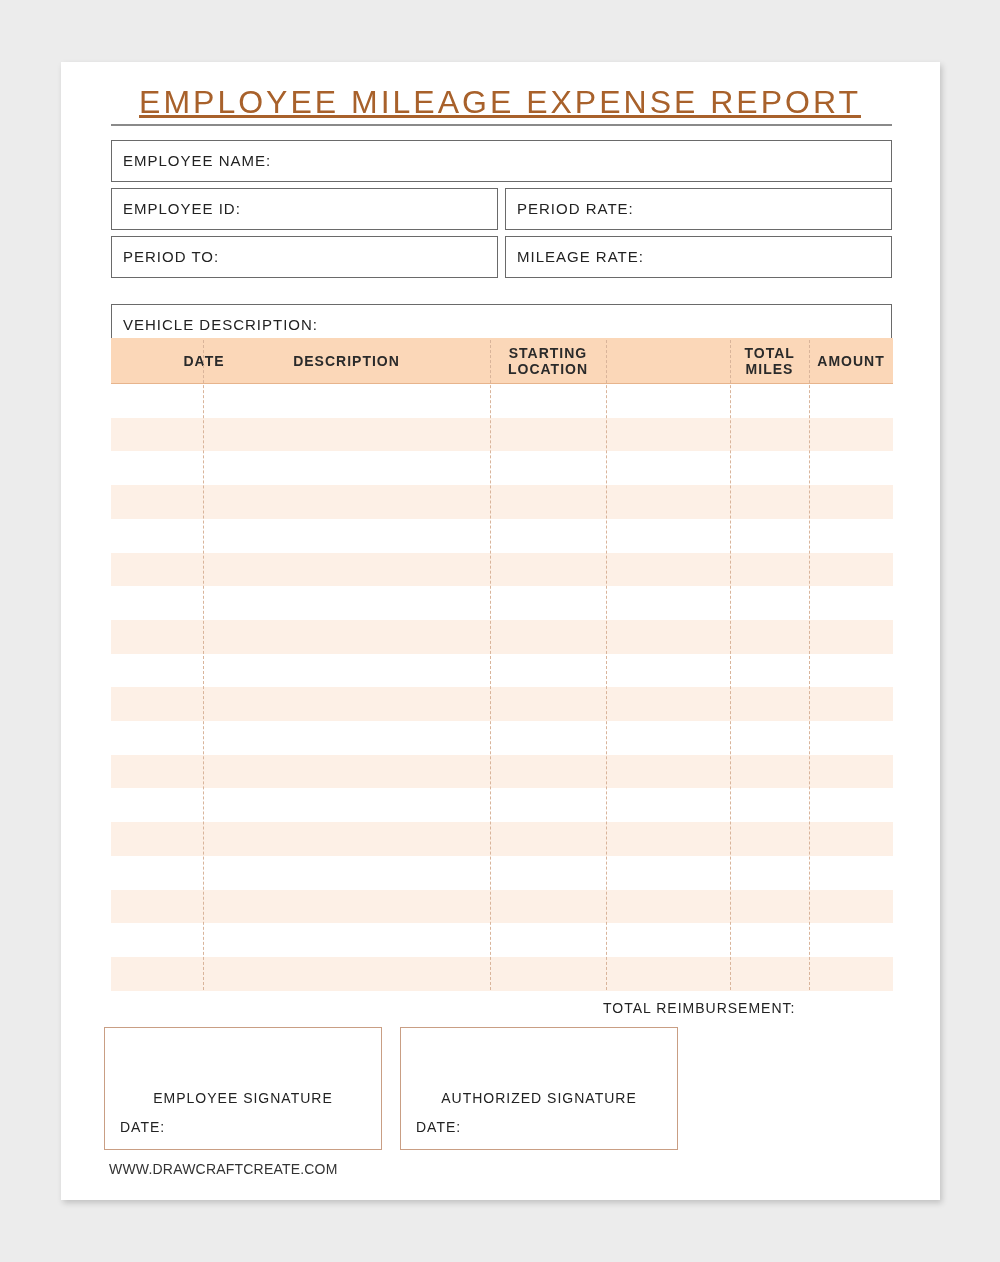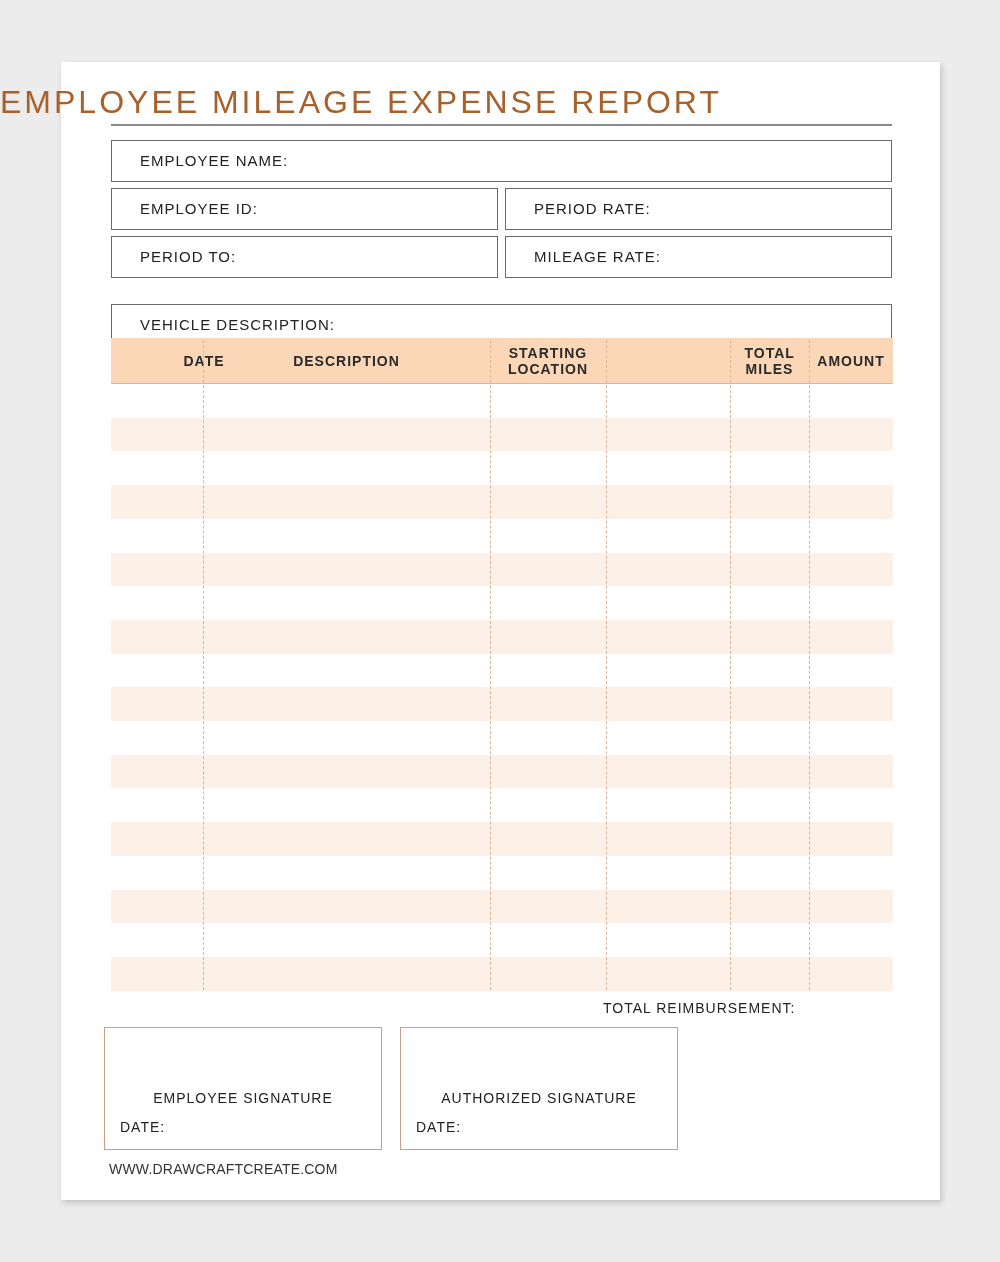--- a/index.html
+++ b/index.html
@@ -1,20 +1,20 @@
 <!DOCTYPE html>
 <html><head>
 <meta charset="utf-8">
 <style>
   html,body{margin:0;padding:0;}
   body{width:1000px;height:1262px;background:#ececec;position:relative;overflow:hidden;font-family:"Liberation Sans","DejaVu Sans",sans-serif;}
   .page{position:absolute;left:61px;top:62px;width:879px;height:1138px;background:#fff;box-shadow:2px 3px 6px rgba(0,0,0,0.18);}
-  .title{position:absolute;left:0;top:82px;width:1000px;font-size:32px;letter-spacing:3px;color:#a8612b;line-height:40px;}
+  .title{position:absolute;left:0;top:82px;width:1000px;text-align:center;font-size:32px;letter-spacing:3px;color:#a8612b;line-height:40px;text-decoration:underline;}
   .rule{position:absolute;left:111px;top:124px;width:781px;height:2px;background:#8a8a8a;}
-  .field{position:absolute;border:1.5px solid #6a6a6a;box-sizing:border-box;height:42px;font-size:15px;letter-spacing:1px;color:#222;padding-left:28px;line-height:39px;}
+  .field{position:absolute;border:1.5px solid #6a6a6a;box-sizing:border-box;height:42px;font-size:15px;letter-spacing:1px;color:#222;padding-left:11px;line-height:39px;}
   .thead{position:absolute;left:111px;top:338px;width:782px;height:45px;background:#fbd7b8;border-bottom:1px solid #e7b48c;}
   .th{position:absolute;top:0;height:45px;display:flex;align-items:center;justify-content:center;text-align:center;font-size:14px;letter-spacing:1px;color:#2a2a2a;line-height:16px;font-weight:bold;}
   .row{position:absolute;left:111px;width:782px;height:33.7px;}
   .row.alt{background:#fdf0e6;}
   .vline{position:absolute;top:340px;height:650px;width:0;border-left:1px dashed #d9b49a;}
   .total{position:absolute;left:603px;top:1000px;font-size:14px;letter-spacing:1px;color:#222;}
   .sig{position:absolute;top:1027px;width:278px;height:123px;border:1.5px solid #c99e84;box-sizing:border-box;}
   .sig-label{position:absolute;top:62px;width:100%;text-align:center;font-size:14px;letter-spacing:1px;color:#222;}
   .sig-date{position:absolute;left:15px;top:91px;font-size:14px;letter-spacing:1px;color:#222;}
   .footer{position:absolute;left:109px;top:1161px;font-size:14px;color:#333;letter-spacing:0.2px;}

